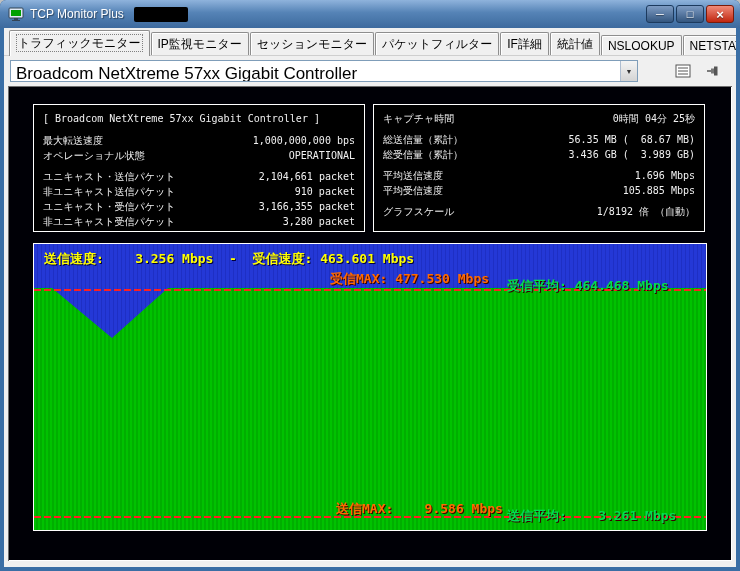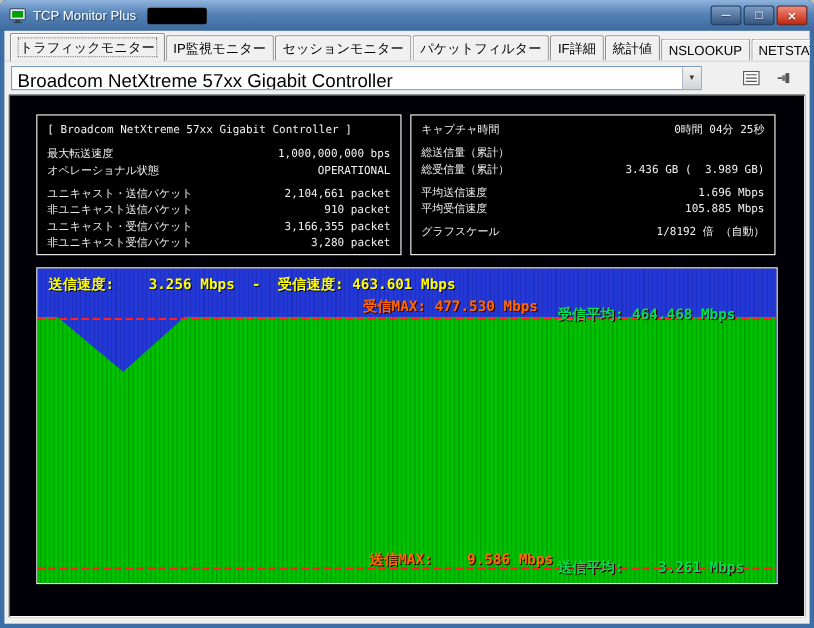--- a/index.html
+++ b/index.html
@@ -203,20 +203,21 @@
         </div>
       </div>
 
       <div class="info-panel right">
         <div class="row">
           <span class="lbl">キャプチャ時間</span>
           <span class="val">0時間 04分 25秒</span>
         </div>
         <div class="row gap-before">
           <span class="lbl">総送信量（累計）</span>
+          <span class="val">56.35 MB (  68.67 MB)</span>
         </div>
         <div class="row">
           <span class="lbl">総受信量（累計）</span>
           <span class="val">3.436 GB (  3.989 GB)</span>
         </div>
         <div class="row gap-before">
           <span class="lbl">平均送信速度</span>
           <span class="val">1.696 Mbps</span>
         </div>
         <div class="row">

